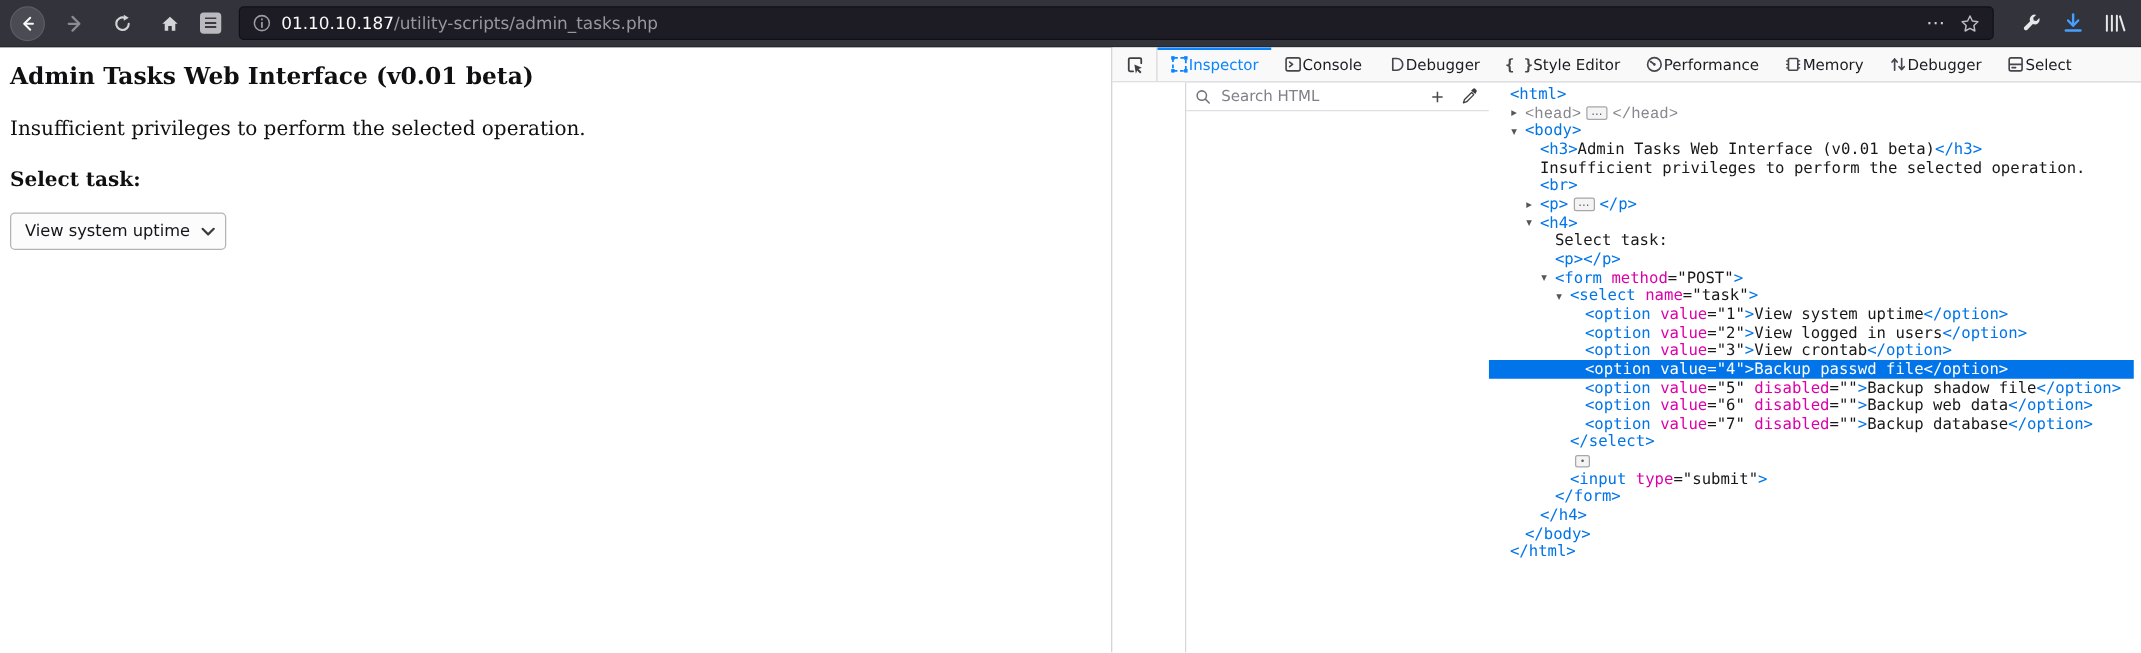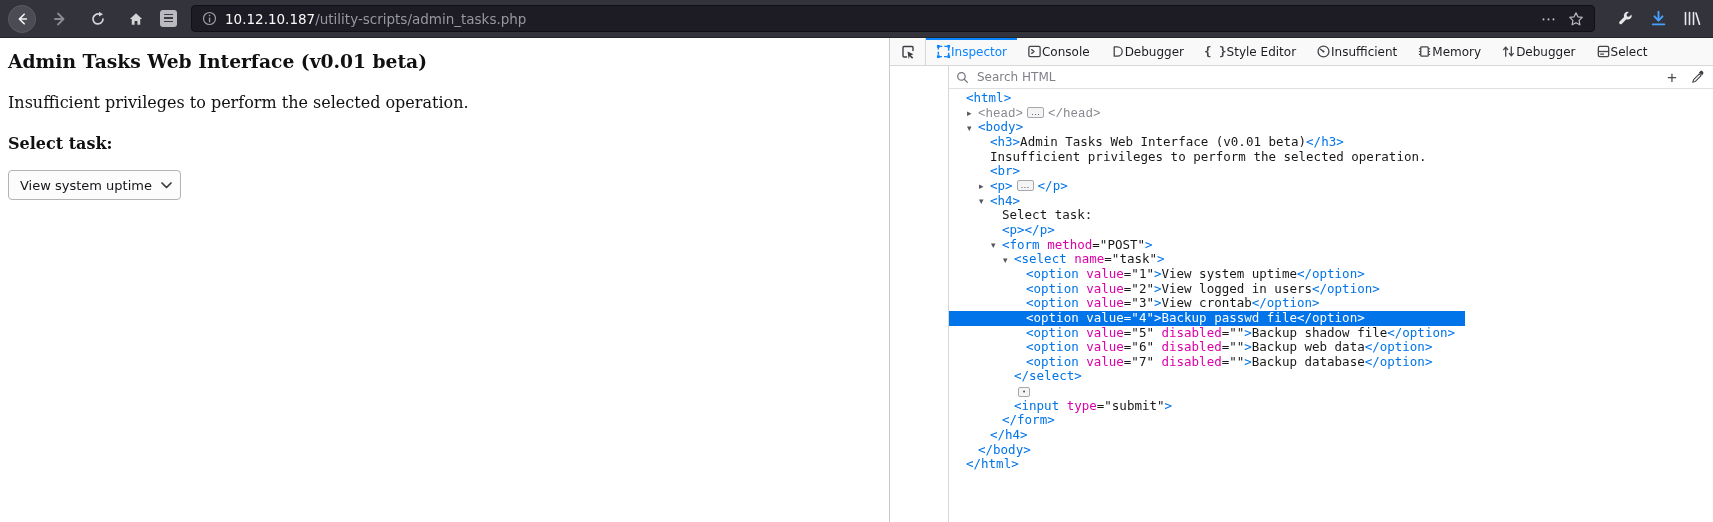--- a/index.html
+++ b/index.html
@@ -63,21 +63,21 @@
   .dtab{
     display:flex;align-items:center;padding:0 10px;font-size:12px;color:#1c1c21;
     position:relative;background:none;border:none;cursor:pointer;font-family:"DejaVu Sans", sans-serif;
   }
   .dtab.active{color:#0a84ff;}
   .dtab.active::before{content:'';position:absolute;left:0;right:0;top:0;height:2px;background:#0a84ff;}
   .dtab svg{flex:0 0 auto;}
   .dtab .brace{font-size:12.5px;font-weight:bold;color:#45454b;font-family:"DejaVu Sans Mono", monospace;}
   .dt-body{flex:1 1 auto;display:flex;min-height:0;}
   .dt-gutter{flex:0 0 58px;border-right:1px solid #d7d7db;background:#fff;}
-  .dt-main{flex:1 1 auto;display:flex;flex-direction:column;min-width:0;}
+  .dt-main{flex:1 1 auto;display:flex;min-width:0;}
   .searchrow{
     height:22px;flex:0 0 auto;border-bottom:1px solid #e0e0e2;display:flex;align-items:center;
     padding:0 8px 0 7px;gap:6px;
   }
   .searchrow input{
     flex:1 1 auto;border:none;outline:none;font-size:12px;color:#38383d;
     font-family:"DejaVu Sans", sans-serif;background:transparent;
   }
   .searchrow input::placeholder{color:#80808a;}
   .sr-actions{display:flex;align-items:center;gap:14px;padding-left:10px;flex:0 0 auto;}
@@ -134,21 +134,21 @@
       <span class="lines"></span>
     </span>
 
   <div class="urlbar">
     <svg width="15" height="15" viewBox="0 0 16 16">
       <circle cx="8" cy="8" r="6.4" stroke="#9b9ba2" stroke-width="1.3" fill="none"></circle>
       <rect x="7.3" y="7" width="1.5" height="5" fill="#9b9ba2"></rect>
       <rect x="7.3" y="4" width="1.5" height="1.6" fill="#9b9ba2"></rect>
     </svg>
     <span style="display:flex;">
-      <span class="url-host">10.12.10.187</span>
+      <span class="url-host">01.10.10.187</span>
         <span class="url-path">/utility-scripts/admin_tasks.php</span>
     </span>
     <span class="url-spacer"></span>
     <button class="url-actionglyph">⋯</button>
     <button class="ibtn">
       <svg width="16" height="16" viewBox="0 0 16 16">
         <path d="M8 1.8 L9.9 5.8 L14.3 6.4 L11.1 9.4 L11.9 13.8 L8 11.7 L4.1 13.8 L4.9 9.4 L1.7 6.4 L6.1 5.8 Z" stroke="#b9b9bf" stroke-width="1.2" fill="none" stroke-linejoin="round"></path>
       </svg>
     </button>
   </div>
@@ -228,21 +228,21 @@
       <span class="brace">{&nbsp;}</span>
       <span>Style Editor</span>
     </button>
 
     <button class="dtab">
       <svg width="15" height="15" viewBox="0 0 16 16">
         <circle cx="8" cy="8" r="5.8" stroke="#45454b" stroke-width="1.4" fill="none"></circle>
         <path d="M8 8 L4.8 5.6" stroke="#45454b" stroke-width="1.5" stroke-linecap="round"></path>
         <circle cx="8" cy="8" r="1.1" fill="#45454b"></circle>
       </svg>
-      <span>Insufficient</span>
+      <span>Performance</span>
     </button>
 
     <button class="dtab">
       <svg width="15" height="15" viewBox="0 0 16 16">
         <rect x="4" y="3" width="8" height="10" rx="1" stroke="#45454b" stroke-width="1.4" fill="none"></rect>
         <path d="M2 5 h2 M2 8 h2 M2 11 h2 M12 5 h2 M12 8 h2 M12 11 h2" stroke="#45454b" stroke-width="1.2"></path>
       </svg>
       <span>Memory</span>
     </button>
 

